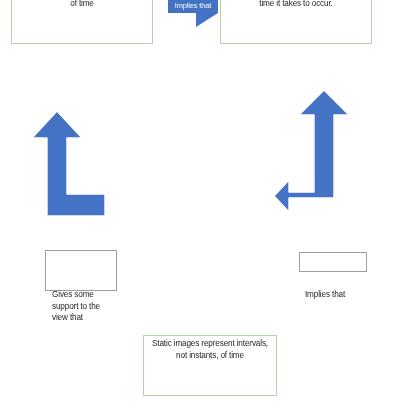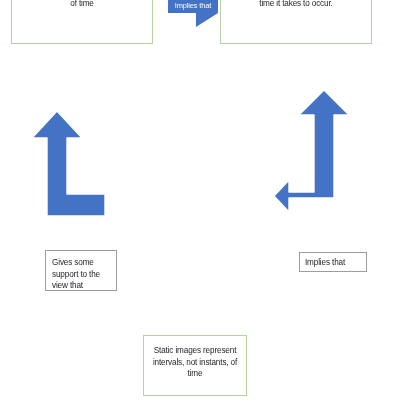--- a/index.html
+++ b/index.html
@@ -30,21 +30,21 @@
     border: 1px solid #b6d2a4;
   }
   .node-gray {
     border: 1px solid #9d9d9d;
   }
   .node .txt {
     display: block;
     width: 100%;
   }
   .center .txt { text-align: center; }
-  .left   .txt { text-align: left; }
+  .left   .txt { text-align: left; margin-top: 32px; }
 
   
   #box-instant {
     left: 11px;
     top: -19px;
     width: 142px;
     height: 63px;
     padding: 4px 7px 0 7px;
   }
   #box-perceive {
@@ -64,23 +64,23 @@
   #box-implies-right {
     left: 299px;
     top: 252px;
     width: 68px;
     height: 20px;
     padding: 4px 0 0 5px;
   }
   #box-static {
     left: 143px;
     top: 335px;
-    width: 104px;
+    width: 134px;
     height: 61px;
-    padding: 9px 7px 0 7px;
+    padding: 2px 7px 0 7px;
   }
 
   
   #callout-implies {
     position: absolute;
     left: 168px;
     top: -12px;
     width: 50px;
     height: 25px;
     background: #4472c4;

